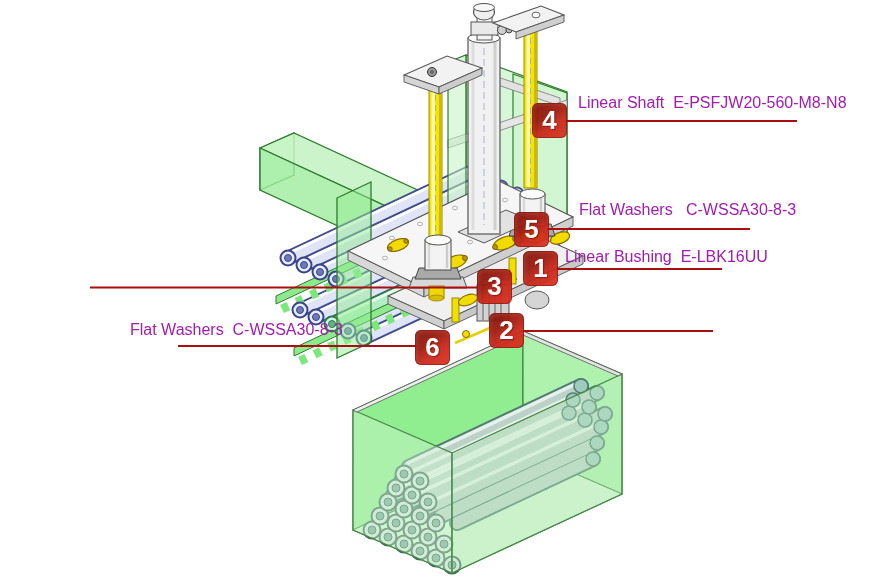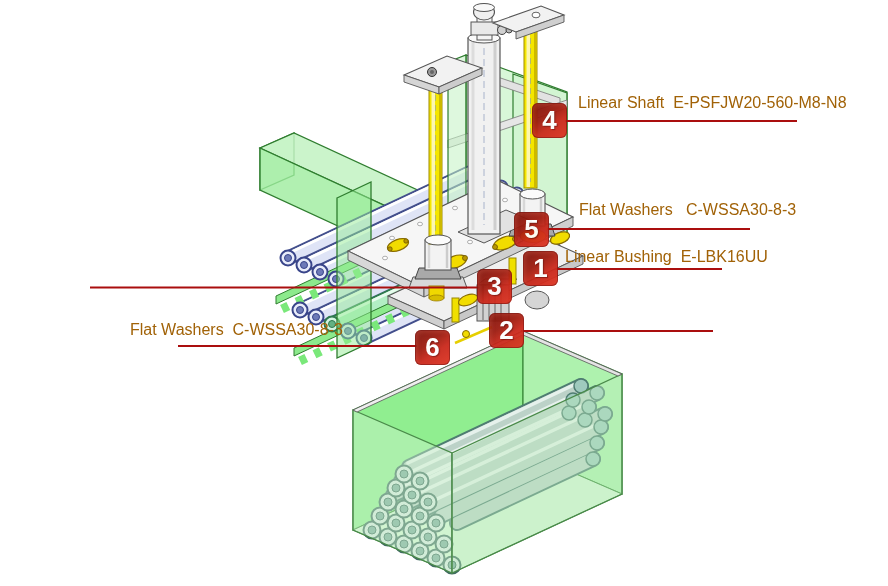--- a/index.html
+++ b/index.html
@@ -4,21 +4,21 @@
 <style>
   html,body{margin:0;padding:0;background:#fff;}
   .stage{position:relative;width:888px;height:586px;background:#ffffff;overflow:hidden;
          font-family:"Liberation Sans",sans-serif;}
   .stage svg{position:absolute;left:0;top:0;}
   .badge{position:absolute;width:35px;height:35px;border-radius:6px;
          background:linear-gradient(145deg,#7d130a 0%,#9c1a0e 38%,#c9271a 62%,#df3422 100%);
          color:#fff;font-weight:bold;font-size:26px;line-height:35px;text-align:center;
          opacity:.94;box-shadow:inset 0 0 0 1px rgba(110,10,5,.55), inset 2px 2px 4px rgba(255,120,100,.25);
          text-shadow:1px 1px 1px rgba(90,5,0,.6);z-index:3;}
-  .callout-label{position:absolute;font-size:16px;color:#a16207;white-space:pre;z-index:3;}
+  .callout-label{position:absolute;font-size:16px;color:#a21caf;white-space:pre;z-index:3;}
 </style>
 </head>
 <body>
 
 <div class="stage">
 
 <svg width="888" height="586" viewBox="0 0 888 586">
 
   <g>
     <polygon points="353,410 523,331 523,451 353,530" fill="#90ee90" stroke="#3a8a3a" stroke-width="1.2"></polygon>

